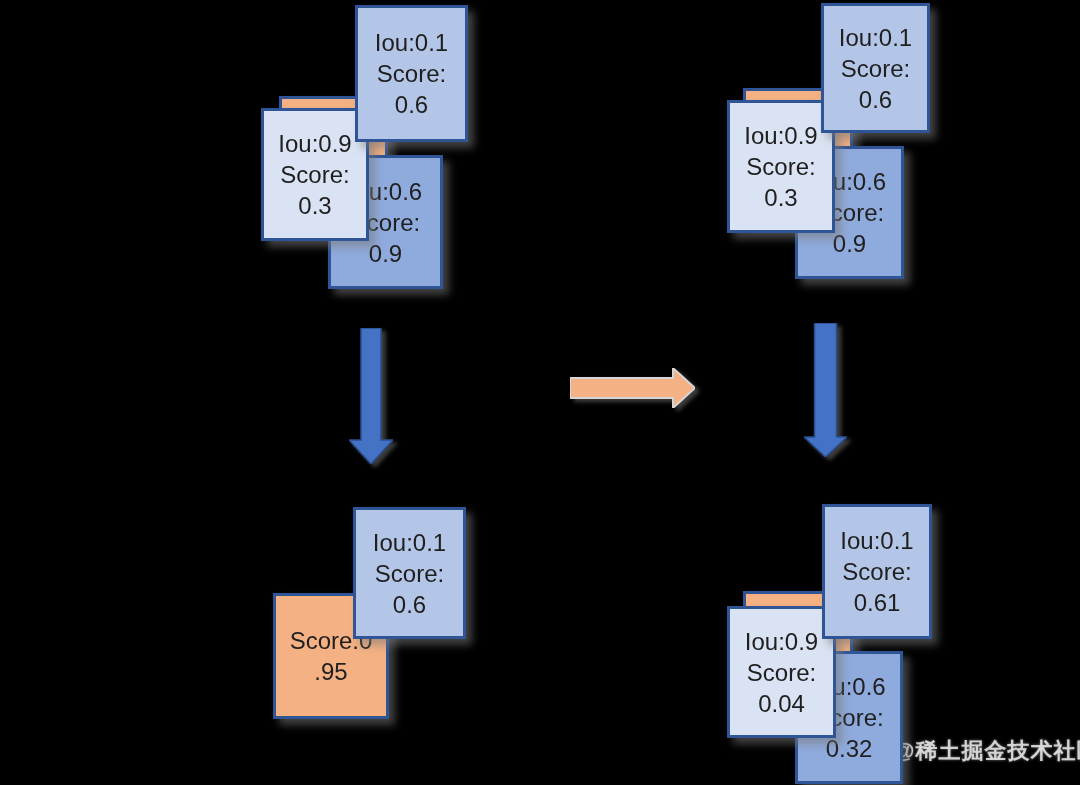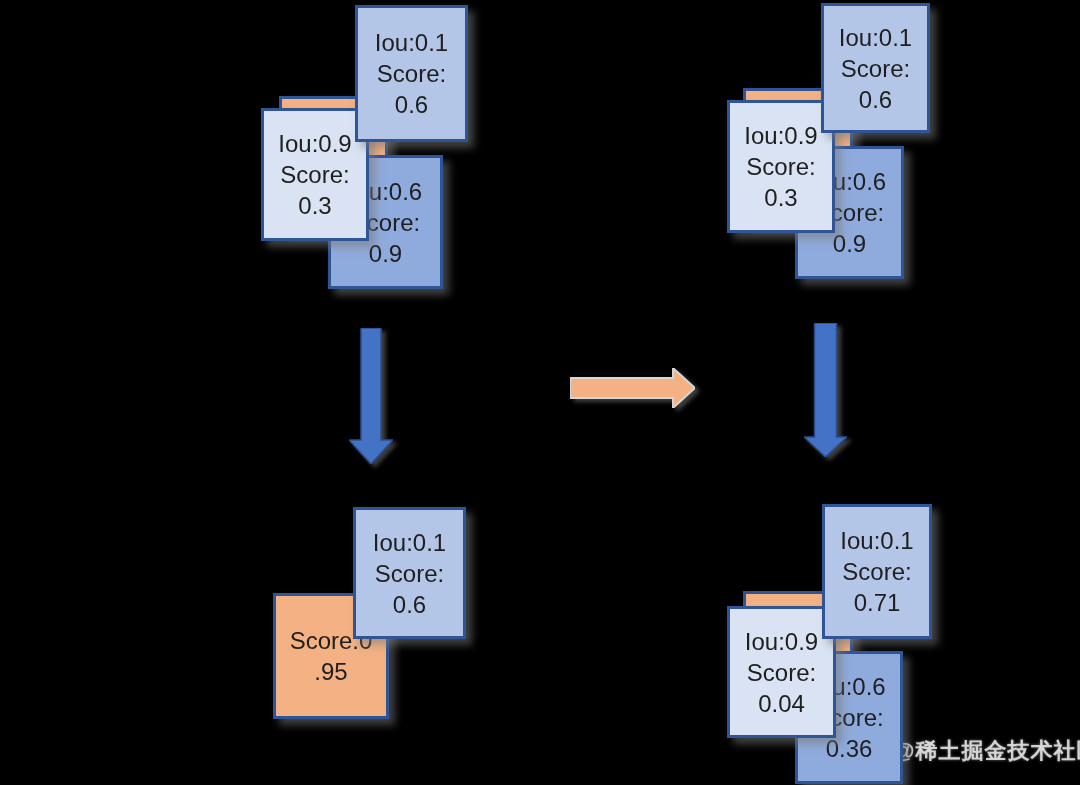--- a/index.html
+++ b/index.html
@@ -83,31 +83,31 @@
         <div class="line">Iou:0.1</div>
         <div class="line">Score:</div>
         <div class="line">0.6</div>
       </div>
     </div>
   <div class="group">
       <div class="box" style="left: 743px; top: 591px; width: 110px; height: 135px; z-index: 1; background: rgb(244, 177, 131); border-color: rgb(47, 85, 151);"></div>
       <div class="box" style="left: 795px; top: 651px; width: 108px; height: 133px; z-index: 2; background: rgb(143, 170, 220); border-color: rgb(47, 85, 151);">
         <div class="line">Iou:0.6</div>
         <div class="line">Score:</div>
-        <div class="line">0.36</div>
+        <div class="line">0.32</div>
       </div>
       <div class="box" style="left: 727px; top: 606px; width: 109px; height: 132px; z-index: 3; background: rgb(218, 227, 243); border-color: rgb(47, 85, 151);">
         <div class="line">Iou:0.9</div>
         <div class="line">Score:</div>
         <div class="line">0.04</div>
       </div>
       <div class="box" style="left: 822px; top: 504px; width: 110px; height: 135px; z-index: 4; background: rgb(180, 198, 231); border-color: rgb(47, 85, 151);">
         <div class="line">Iou:0.1</div>
         <div class="line">Score:</div>
-        <div class="line">0.71</div>
+        <div class="line">0.61</div>
       </div>
     </div>
   <div class="group" id="arrows-layer">
       <svg width="44" height="136" viewBox="0 0 44 136" class="arrow" style="left: 349px; top: 328px;">
         <polygon points="12,0 32,0 32,112 44,112 22,136 0,112 12,112" fill="#4472c4" stroke="#2a4d8f" stroke-width="1.5"></polygon>
       </svg>
       <svg width="43" height="134" viewBox="0 0 43 134" class="arrow" style="left: 804px; top: 323px;">
         <polygon points="10.5,0 32.5,0 32.5,114 43,114 21.5,134 0,114 10.5,114" fill="#4472c4" stroke="#2a4d8f" stroke-width="1.5"></polygon>
       </svg>
       <svg width="125" height="40" viewBox="0 0 125 40" class="arrow" style="left: 570px; top: 368px;">

